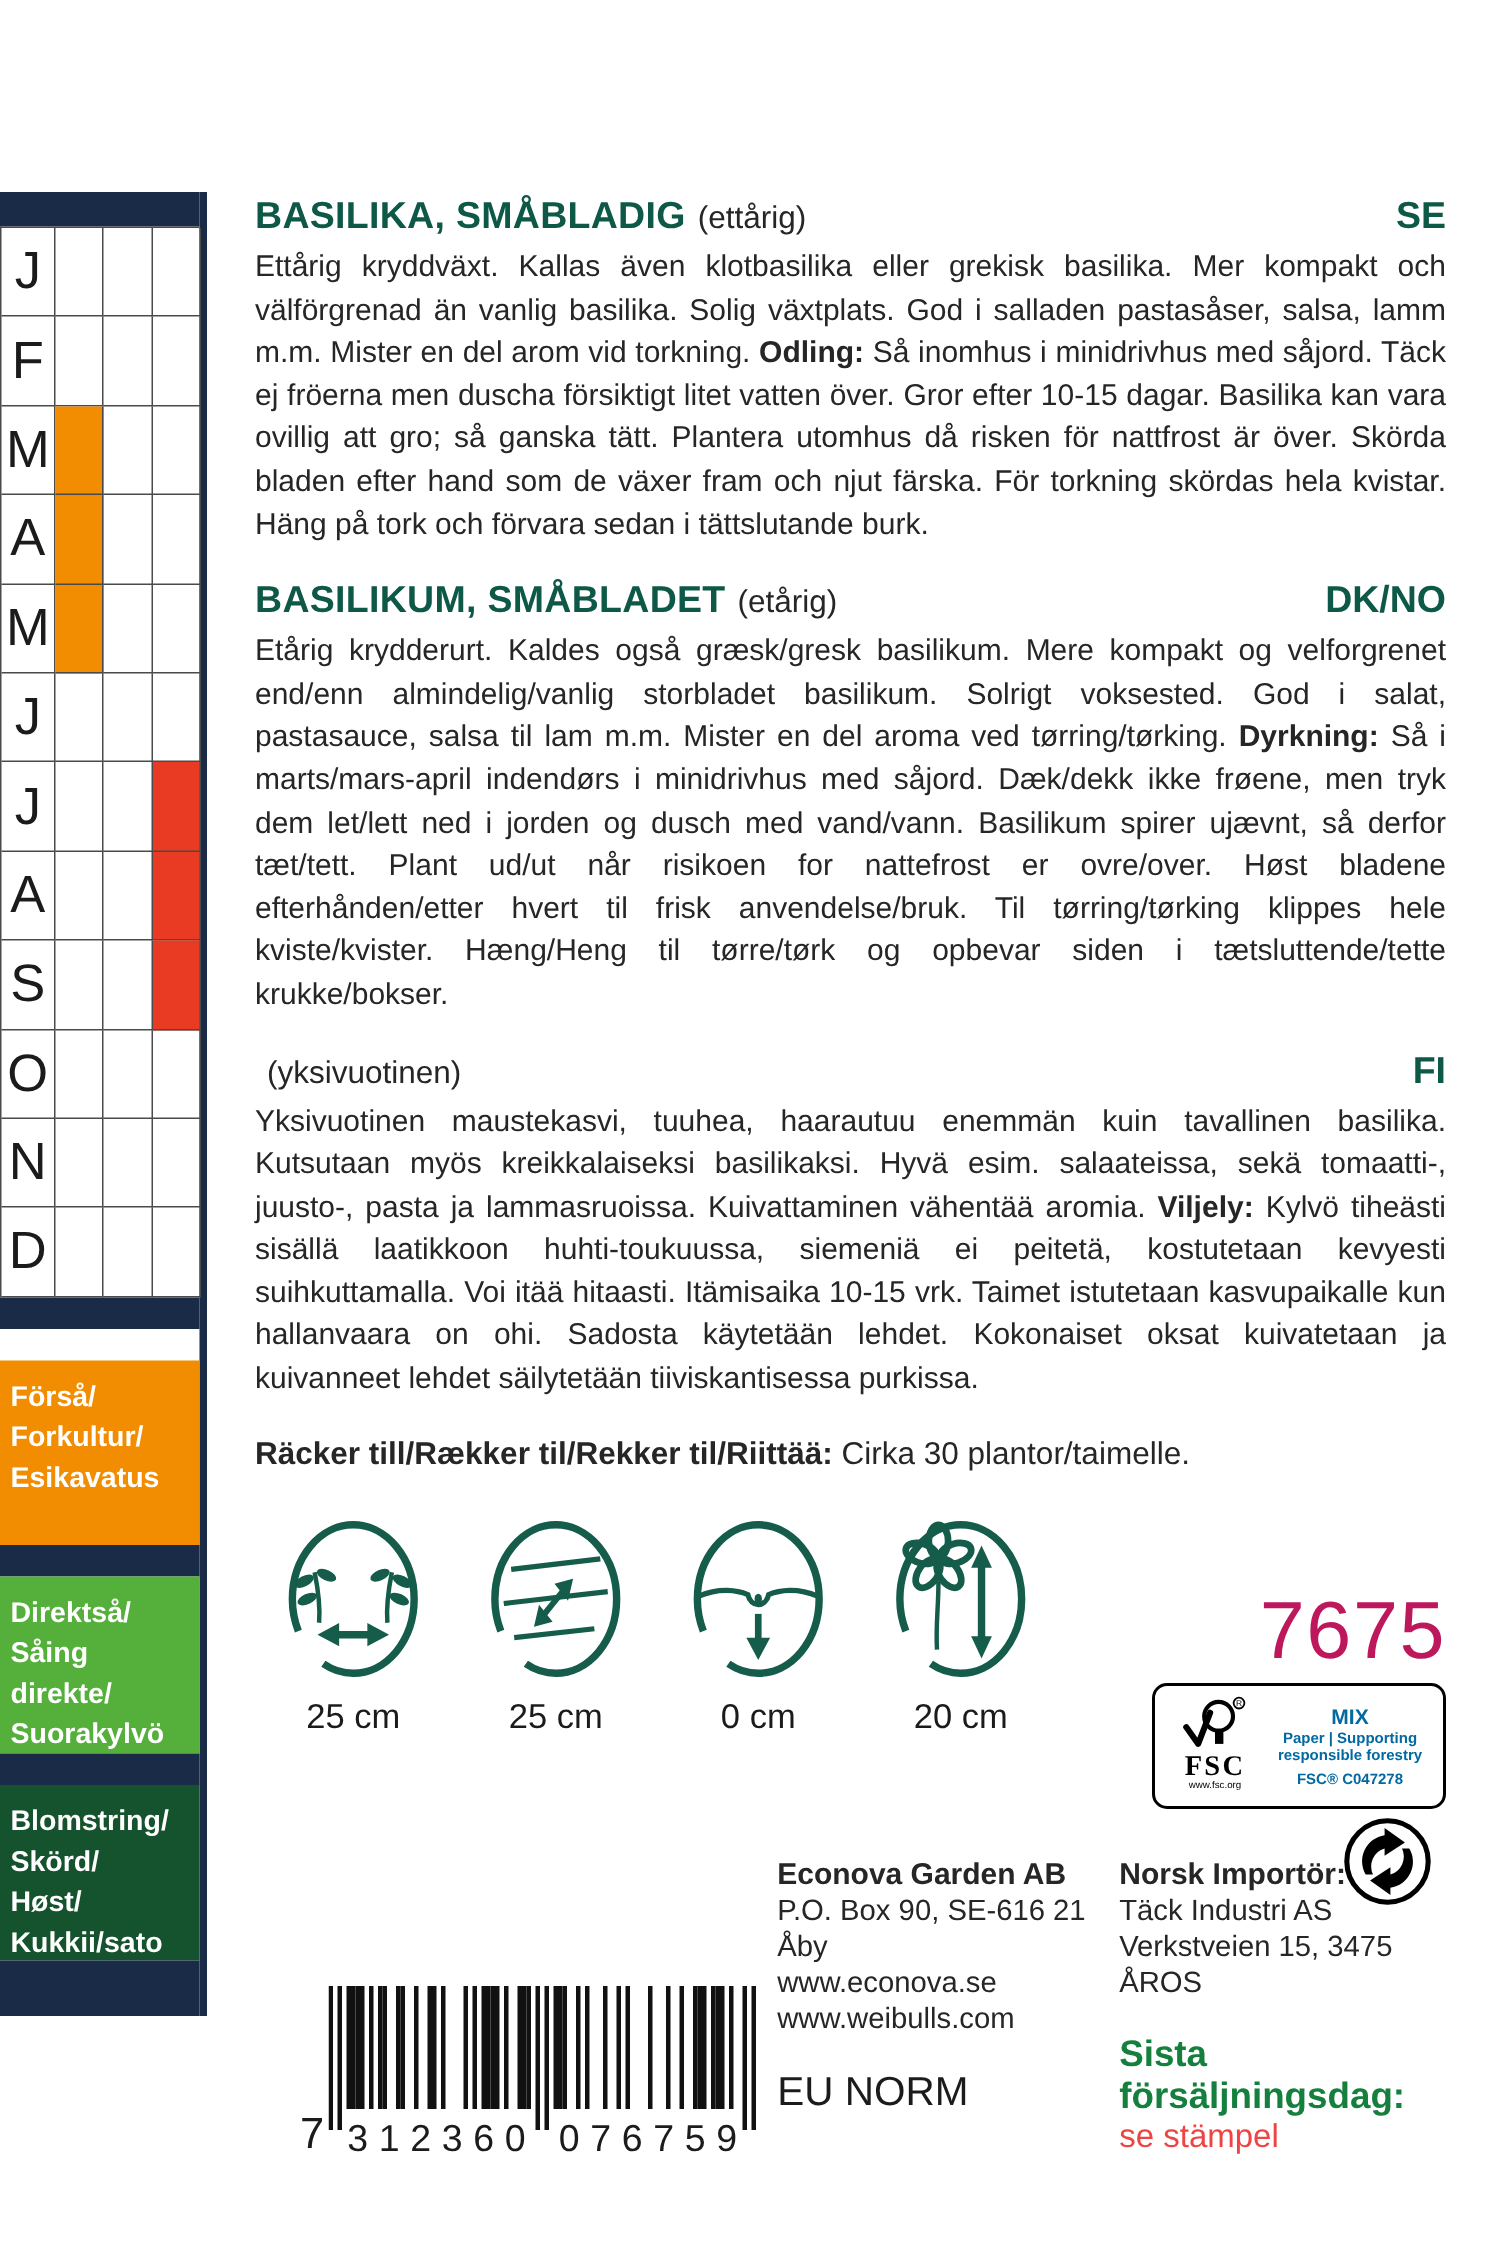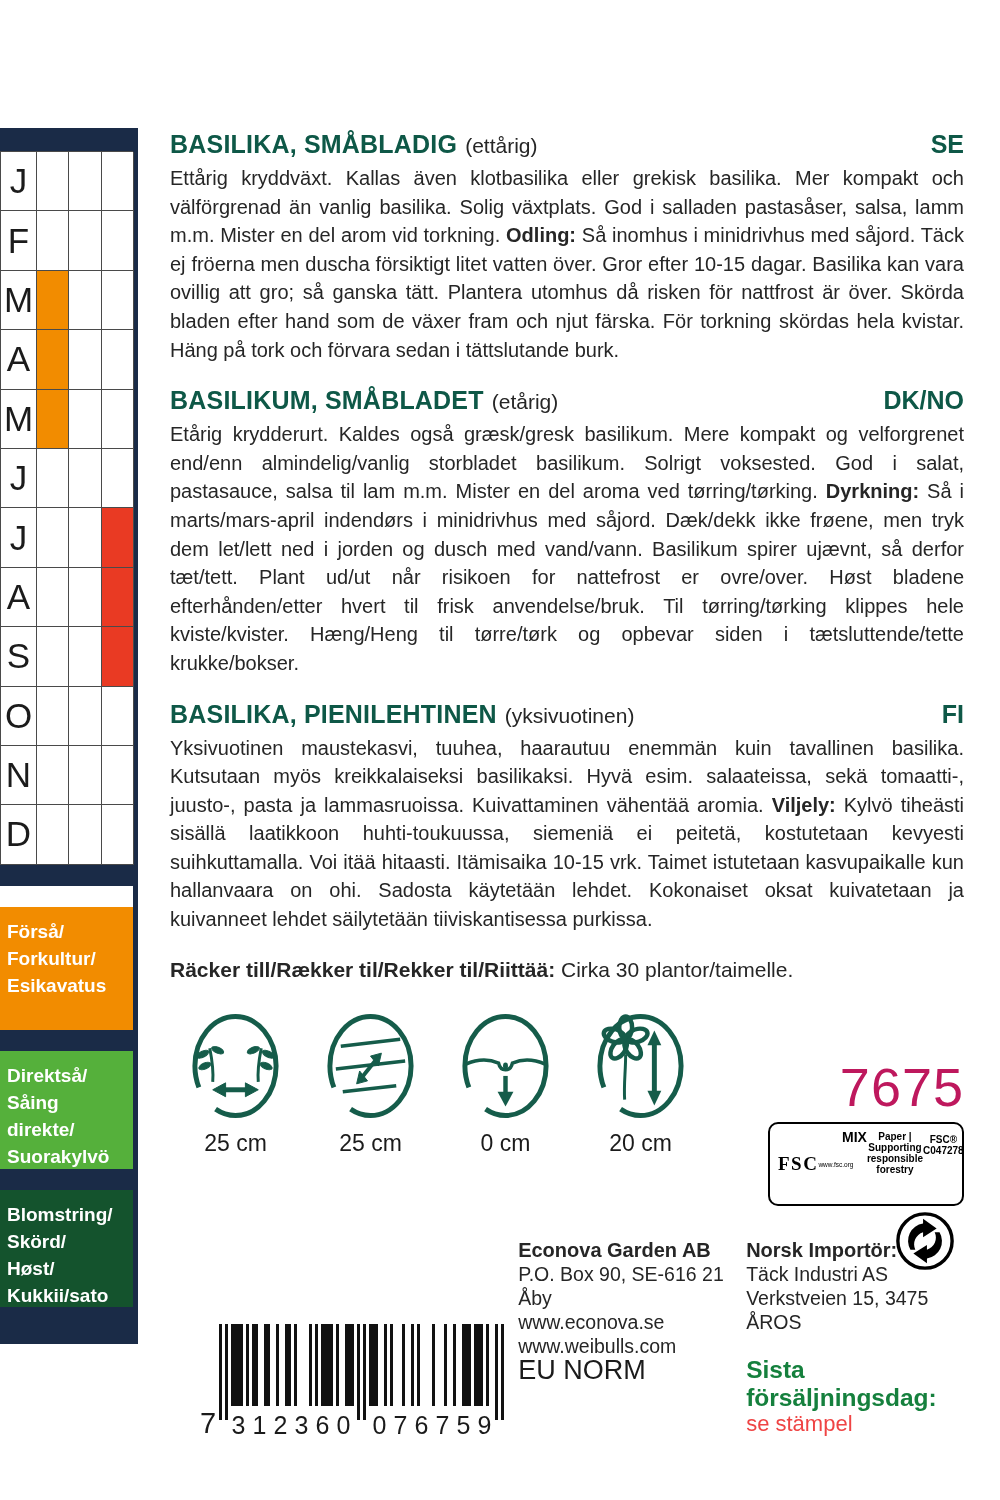--- a/index.html
+++ b/index.html
@@ -29,37 +29,37 @@
 
   
   .row1 { margin-top:30px; display:flex; }
   .icons { display:flex; padding-left:16px; }
   .icon-cell { width:99px; margin-right:36px; text-align:center; }
   .icon-cell svg { width:99px; height:112px; color:var(--icon-green,#155C4A); }
   .icon-label { font-size:23px; color:#1b1b1b; margin-top:2px; }
   .codes { margin-left:auto; width:196px; text-align:right; }
   .article-number { font-size:54px; font-weight:normal; line-height:54px; color:#be185d; letter-spacing:1px;margin-top:48px; }
   .fsc-box { margin-top:8px; width:196px; height:84px; border:2.5px solid #000; border-radius:10px; display:flex; padding:5px 4px 4px 8px; text-align:left; background:#fff; }
-  .fsc-left { width:64px; display:flex; flex-direction:row; align-items:center; }
+  .fsc-left { width:64px; display:flex; flex-direction:column; align-items:center; }
   .fsc-left svg { width:48px; height:40px; }
   .fsc-brand { font-family:"Liberation Serif", serif; font-weight:bold; font-size:19px; line-height:18px; letter-spacing:1.5px; color:#000; }
   .fsc-url { font-size:6.5px; color:#000; }
-  .fsc-right { flex:1; display:flex; flex-direction:row; justify-content:space-between; text-align:center; color:#000000; }
+  .fsc-right { flex:1; display:flex; flex-direction:column; justify-content:center; text-align:center; color:#0369a1; }
   .fsc-mix { font-weight:bold; font-size:14px; }
   .fsc-desc { font-weight:bold; font-size:10px; line-height:11px; margin-top:2px; white-space:pre-line; }
   .fsc-cert { font-weight:bold; font-size:10px; margin-top:5px; }
 
   
   .row2 { margin-top:30px; display:flex; position:relative; }
   .barcode { display:flex; align-items:flex-end; margin-left:30px; }
   .bc-first { font-size:29px; line-height:26px; color:#1b1b1b; margin-right:3px; }
   .barcode svg text { font-family:"Liberation Sans", sans-serif; }
   .pub-col { margin-left:14px; width:218px; font-size:19.5px; line-height:24px; color:#262626; padding-top:2px; }
   .pub-name { font-weight:bold; font-size:20px; }
-  .eu-norm { font-size:27px; color:#1b1b1b; }
+  .eu-norm { margin-top:24px; font-size:27px; color:#1b1b1b; }
   .imp-col { margin-left:10px; width:215px; font-size:19.5px; line-height:24px; color:#262626; padding-top:2px; }
   .imp-label { font-weight:bold; font-size:20px; }
   .sista { margin-top:22px; font-weight:bold; font-size:24.5px; color:#15803d; line-height:28px; }
   .sista-val { font-size:22px; font-weight:normal; color:#ef4444; }
   .green-dot { position:absolute; right:8px; top:-28px; width:62px; height:66px; }
 </style>
 </head>
 <body>
 
 <div id="page">
@@ -148,21 +148,20 @@
       <div class="sec-head">
         <span class="sec-title">BASILIKUM, SMÅBLADET</span>
         <span class="sec-sub">(etårig)</span>
         <span class="sec-lang">DK/NO</span>
       </div>
       <p class="sec-body"><span>Etårig krydderurt. Kaldes også græsk/gresk basilikum. Mere kompakt og velforgrenet end/enn almindelig/vanlig storbladet basilikum. Solrigt voksested. God i salat, pastasauce, salsa til lam m.m. Mister en del aroma ved tørring/tørking. </span><b>Dyrkning:</b><span> Så i marts/mars-april indendørs i minidrivhus med såjord. Dæk/dekk ikke frøene, men tryk dem let/lett ned i jorden og dusch med vand/vann. Basilikum spirer ujævnt, så derfor tæt/tett. Plant ud/ut når risikoen for nattefrost er ovre/over. Høst bladene efterhånden/etter hvert til frisk anvendelse/bruk. Til tørring/tørking klippes hele kviste/kvister. Hæng/Heng til tørre/tørk og opbevar siden i tætsluttende/tette krukke/bokser.</span></p>
     </section>
 
     <section class="section">
       <div class="sec-head">
-        <span class="sec-title">BASILIKA, PIENILEHTINEN</span>
         <span class="sec-sub">(yksivuotinen)</span>
         <span class="sec-lang">FI</span>
       </div>
       <p class="sec-body"><span>Yksivuotinen maustekasvi, tuuhea, haarautuu enemmän kuin tavallinen basilika. Kutsutaan myös kreikkalaiseksi basilikaksi. Hyvä esim. salaateissa, sekä tomaatti-, juusto-, pasta ja lammasruoissa. Kuivattaminen vähentää aromia. </span><b>Viljely:</b><span> Kylvö tiheästi sisällä laatikkoon huhti-toukuussa, siemeniä ei peitetä, kostutetaan kevyesti suihkuttamalla. Voi itää hitaasti. Itämisaika 10-15 vrk. Taimet istutetaan kasvupaikalle kun hallanvaara on ohi. Sadosta käytetään lehdet. Kokonaiset oksat kuivatetaan ja kuivanneet lehdet säilytetään tiiviskantisessa purkissa.</span></p>
     </section>
 
     <p class="yield"><b>Räcker till/Rækker til/Rekker til/Riittää:</b><span> Cirka 30 plantor/taimelle.</span></p>
 
     <div class="row1">
       <div class="icons">

